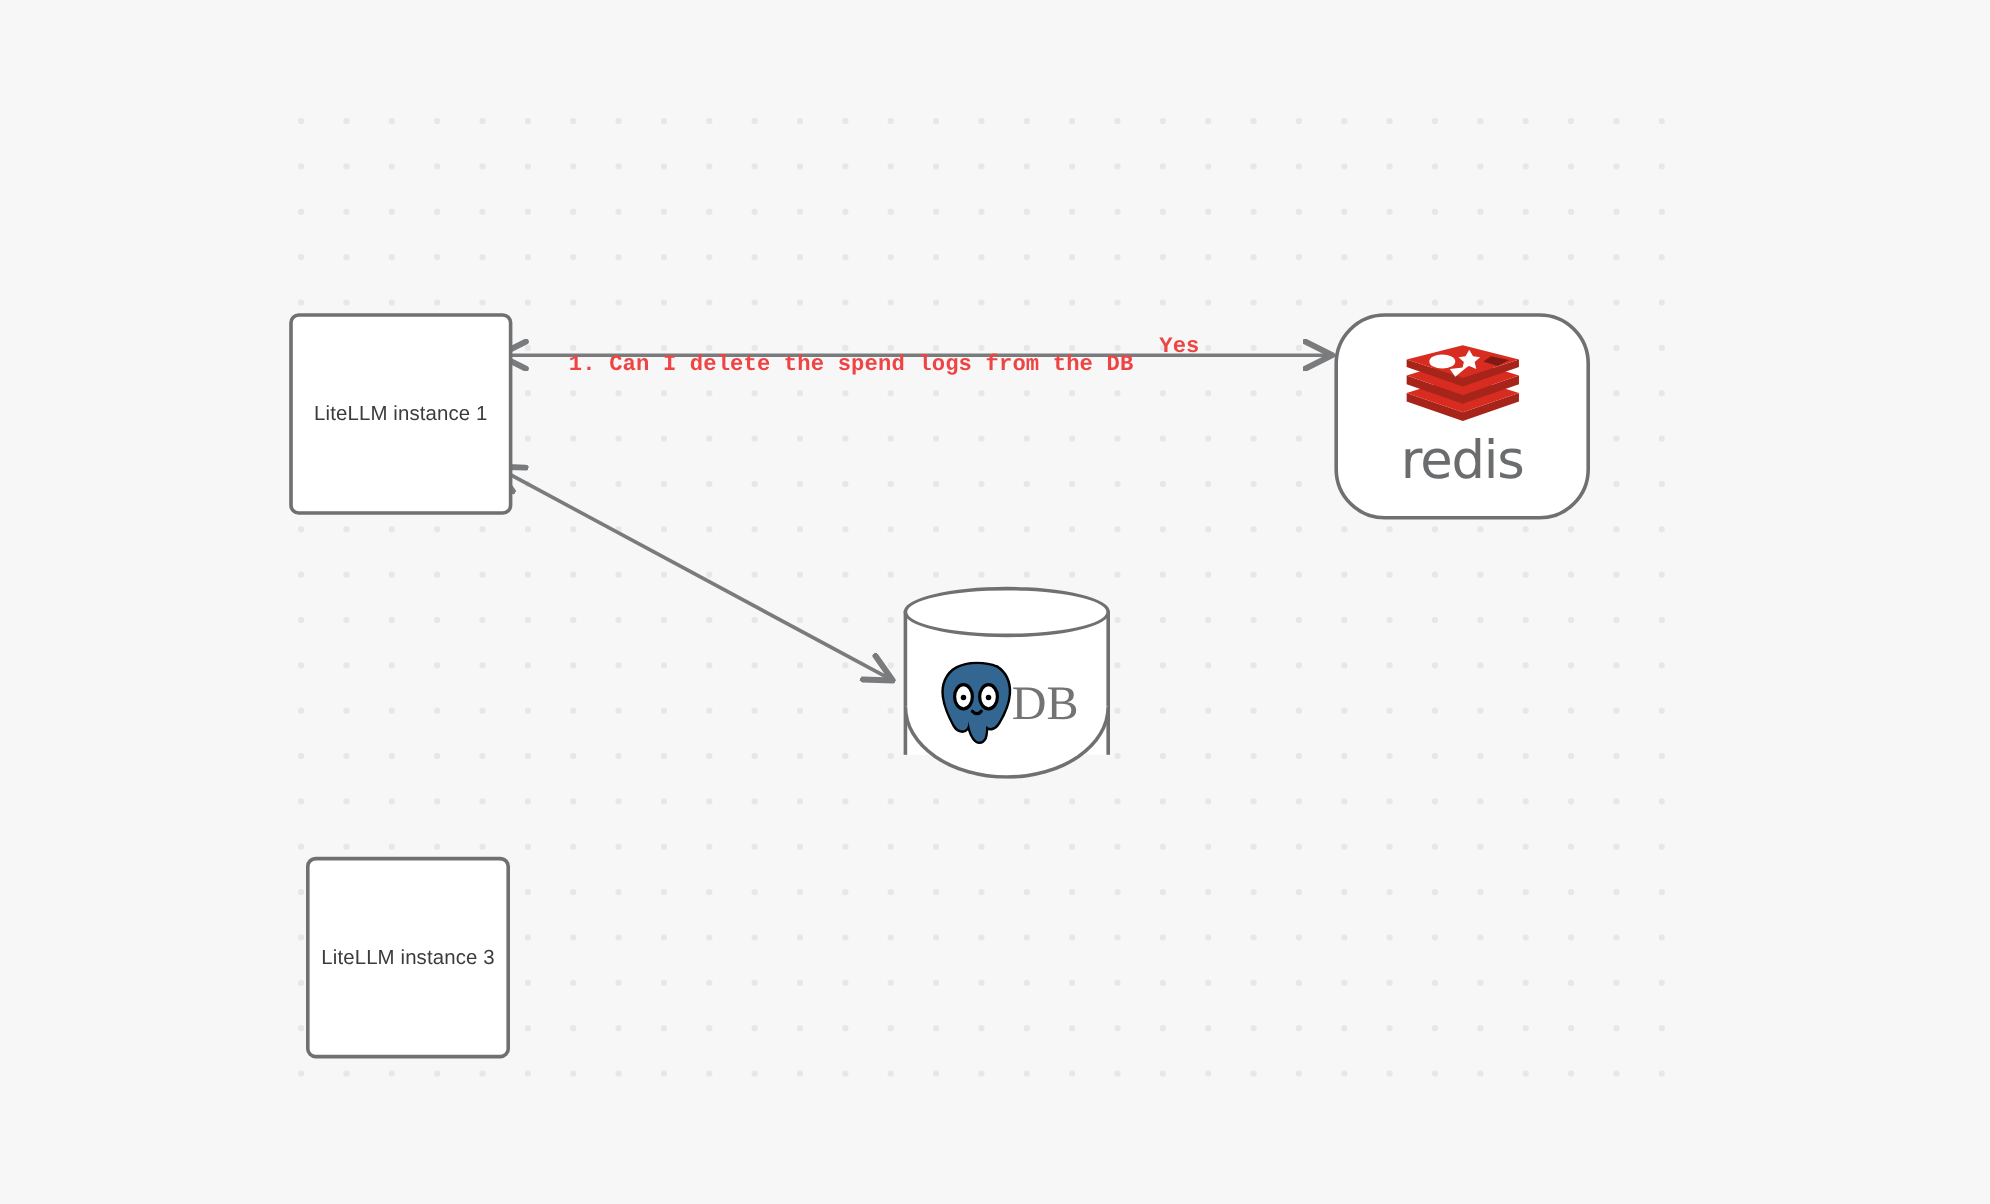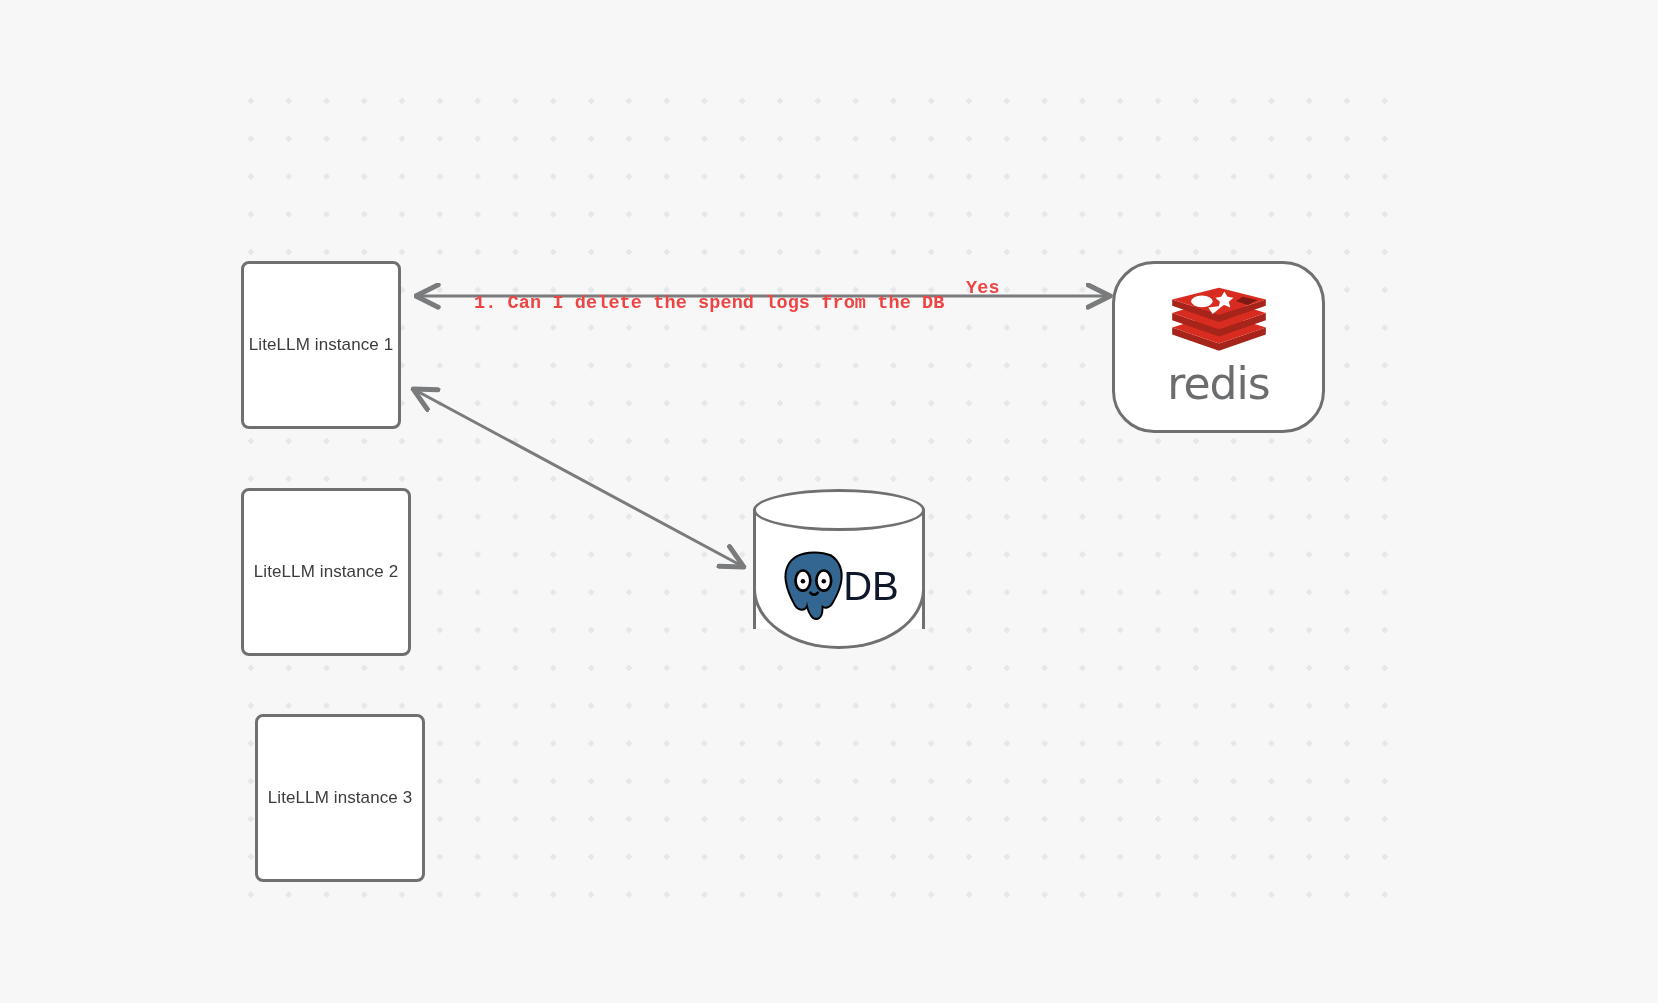--- a/index.html
+++ b/index.html
@@ -117,23 +117,23 @@
   #db-content {
     position: absolute;
     left: 0; top: 52px;
     width: 172px;
     height: 90px;
     display: flex;
     align-items: center;
     justify-content: center;
   }
   .db-word {
-    font-family: Liberation Sans, sans-serif;
+    font-family: Liberation Serif, serif;
     font-size: 40px;
-    color: #0f172a;
+    color: #737373;
     line-height: 1;
     margin-left: -4px;
   }
   .edge-label {
     position: absolute;
     font-family: Liberation Mono, monospace;
     font-weight: bold;
     font-size: 18.5px;
     color: #ef4444;
     white-space: nowrap;
@@ -163,27 +163,24 @@
       <marker id="arrow-start" viewBox="0 0 12 12" refX="10" refY="6" markerWidth="9" markerHeight="9" orient="auto-start-reverse">
         <path d="M 1 1 L 11 6 L 1 11" fill="none" stroke="#7a7b7d" stroke-width="2.2" stroke-linecap="round" stroke-linejoin="round"></path>
       </marker>
     </defs>
 
     <line x1="418" y1="296" x2="1108" y2="296" stroke="#7a7b7d" stroke-width="3" marker-start="url(#arrow-start)" marker-end="url(#arrow-end)"></line>
 
     <line x1="415" y1="390" x2="742" y2="566" stroke="#7a7b7d" stroke-width="3" marker-start="url(#arrow-start)" marker-end="url(#arrow-end)"></line>
   </svg>
 
-  <div class="node-box" style="left:241px; top:261px; width:160px; height:168px;">
+  <div class="node-box" style="left:241px; top:261px; width:186px; height:168px;">
     <span class="node-label">LiteLLM instance 1</span>
   </div>
 
-  <div class="node-box" style="left:241px; top:488px; width:170px; height:168px;">
-    <span class="node-label">LiteLLM instance 2</span>
-  </div>
 
   <div class="node-box" style="left:255px; top:714px; width:170px; height:168px;">
     <span class="node-label">LiteLLM instance 3</span>
   </div>
 
   <div id="redis-node">
     <div id="redis-logo-wrap">
       <svg width="110" height="72" viewBox="0 0 120 80">
 
         <path d="M60 72 L8 54 L8 46 L60 64 L112 46 L112 54 Z" fill="#a7241a"></path>

